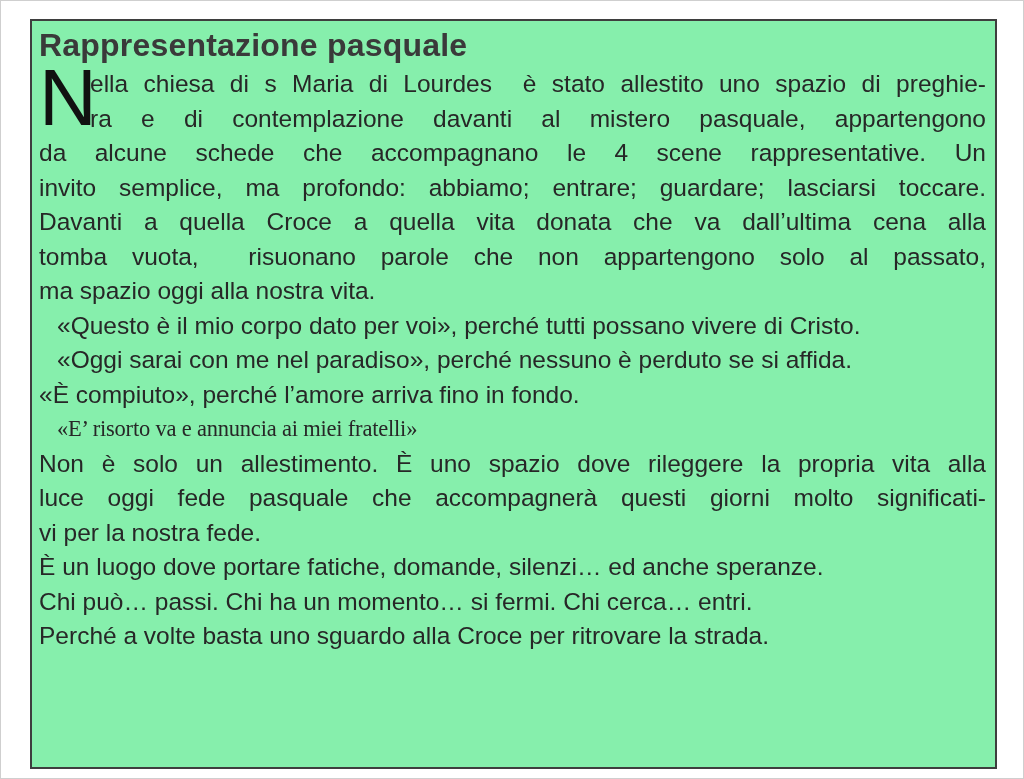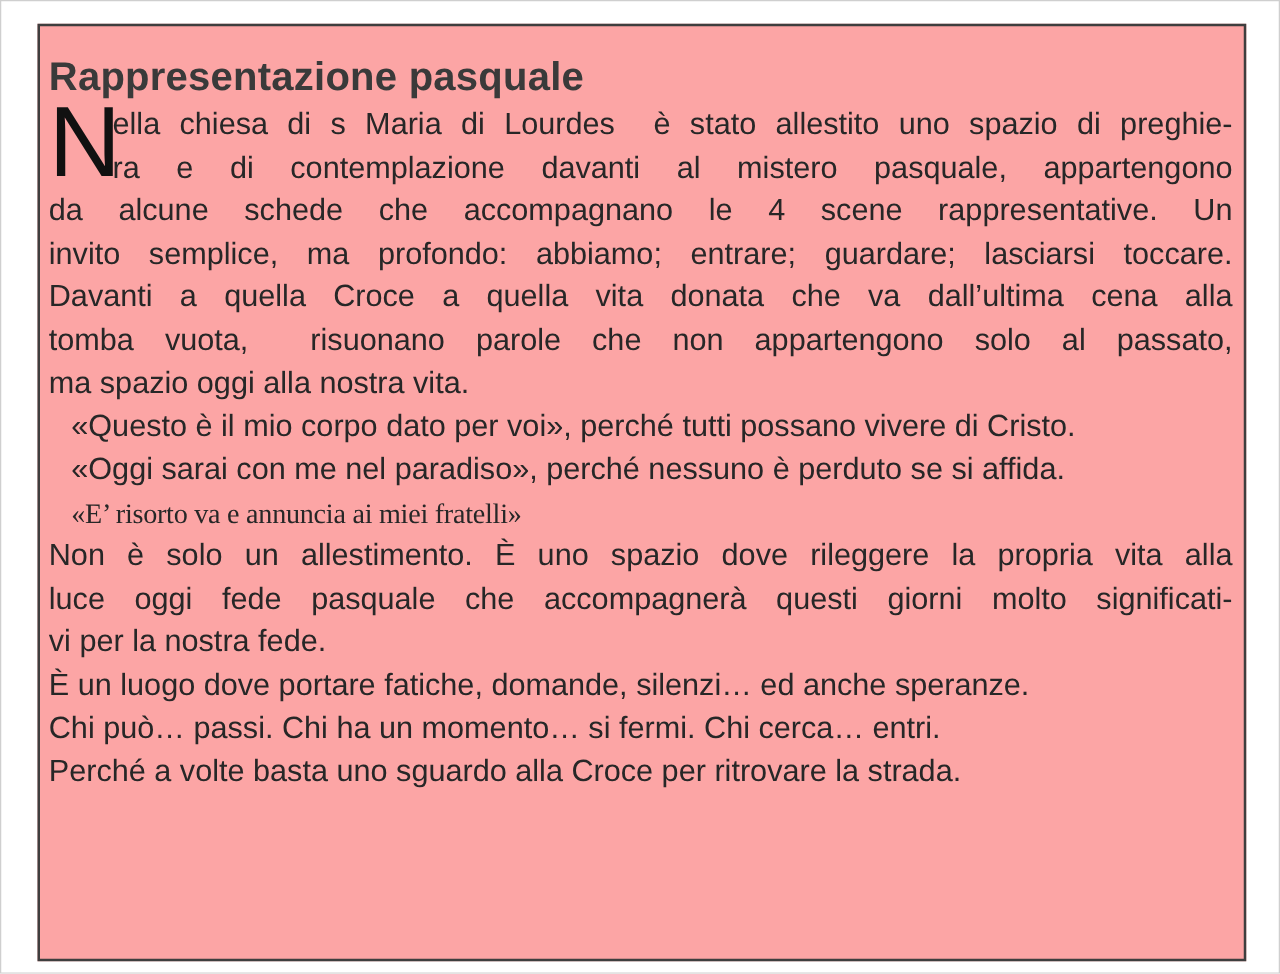--- a/index.html
+++ b/index.html
@@ -14,22 +14,22 @@
     font-family: "Liberation Sans", "DejaVu Sans", sans-serif;
   }
   .sheet {
     position: absolute;
     left: 30px;
     top: 19px;
     width: 967px;
     height: 750px;
     box-sizing: border-box;
     border: 2px solid #3e3e3e;
-    background: #fca5a5;
-    padding: 21px 9px 0 7px;
+    background: #86efac;
+    padding: 5px 9px 0 7px;
   }
   .title {
     margin: 0 0 3px 0;
     font-size: 32px;
     font-weight: 700;
     letter-spacing: 0.2px;
     color: #3a3a3a;
     line-height: 38px;
   }
   .line {
@@ -67,20 +67,21 @@
     </div>
 
     <div class="line j">da alcune schede che accompagnano le 4 scene rappresentative. Un</div>
     <div class="line j">invito semplice, ma profondo: abbiamo; entrare; guardare; lasciarsi toccare.</div>
     <div class="line j">Davanti a quella Croce a quella vita donata che va dall’ultima cena alla</div>
     <div class="line j">tomba vuota,&nbsp; risuonano parole che non appartengono solo al passato,</div>
     <div class="line">ma spazio oggi alla nostra vita.</div>
 
     <div class="line ind">«Questo è il mio corpo dato per voi», perché tutti possano vivere di Cristo.</div>
     <div class="line ind">«Oggi sarai con me nel paradiso», perché nessuno è perduto se si affida.</div>
+    <div class="line">«È compiuto», perché l’amore arriva fino in fondo.</div>
     <div class="line ind cond">«E’ risorto va e annuncia ai miei fratelli»</div>
 
     <div class="line j">Non è solo un allestimento. È uno spazio dove rileggere la propria vita alla</div>
     <div class="line j">luce oggi fede pasquale che accompagnerà questi giorni molto significati-</div>
     <div class="line">vi per la nostra fede.</div>
     <div class="line">È un luogo dove portare fatiche, domande, silenzi… ed anche speranze.</div>
     <div class="line">Chi può… passi. Chi ha un momento… si fermi. Chi cerca… entri.</div>
     <div class="line">Perché a volte basta uno sguardo alla Croce per ritrovare la strada.</div>
   </div>
 </div>

